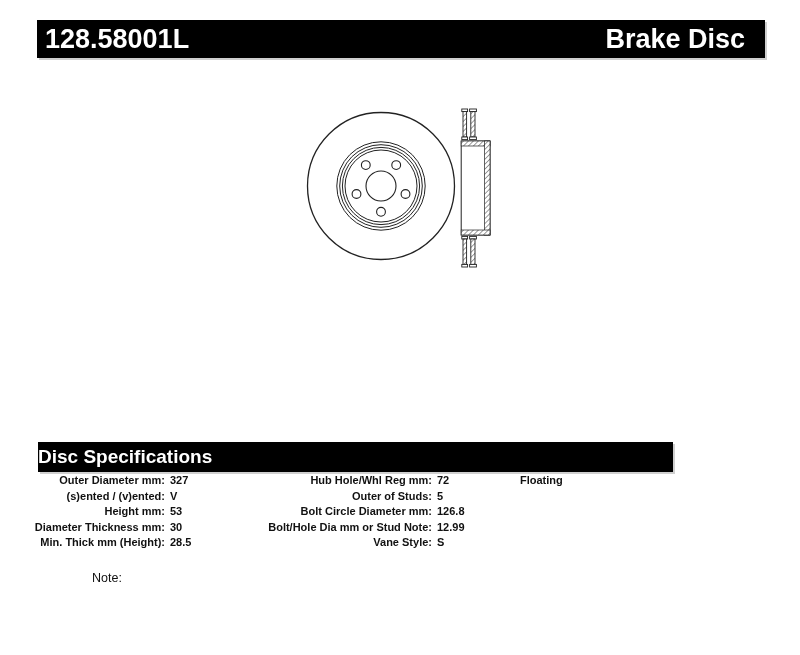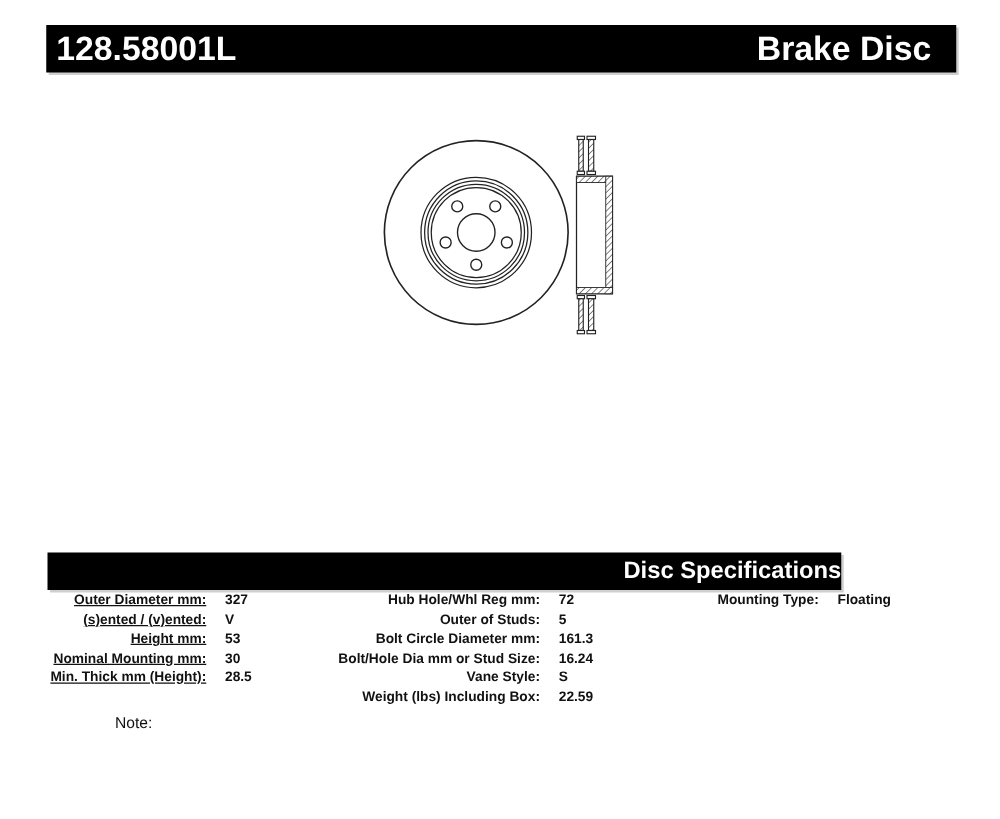--- a/index.html
+++ b/index.html
@@ -24,44 +24,44 @@
   }
   .header-bar {
     left: 37px; top: 20px; width: 728px; height: 38px;
     justify-content: space-between;
     padding: 0 20px 0 8px;
     box-sizing: border-box;
     font-size: 27px; font-weight: 700;
   }
   .spec-bar {
     left: 38px; top: 442px; width: 635px; height: 30px;
-    justify-content: flex-end;
+    justify-content: flex-start;
     font-size: 19px; font-weight: 700;
   }
 
   
   .drawing { position: absolute; left: 0; top: 0; }
 
   
   .spec-col {
     position: absolute;
     top: 473px;
     font-size: 11px; font-weight: 700;
     line-height: 15.5px;
     white-space: nowrap;
   }
   .col-left   { left: 25px;  }
   .col-middle { left: 262px; }
   .col-right  { left: 515px; }
   .spec-row { display: flex; height: 15.5px; align-items: center; }
   .spec-label { display: flex; justify-content: flex-end; }
-  .col-left   .spec-label { width: 140px; text-decoration: underline; }
+  .col-left   .spec-label { width: 140px; }
   .col-middle .spec-label { width: 170px; }
   .col-right  .spec-label { width: 140px; }
-  .spec-value { margin-left: 15px; }
+  .spec-value { margin-left: 5px; }
 
   .note {
     position: absolute;
     left: 92px; top: 571px;
     font-size: 12.5px; font-weight: 400;
   }
 </style>
 </head>
 <body>
 
@@ -136,58 +136,53 @@
     </div>
     <div class="spec-row">
       <div class="spec-label">(s)ented / (v)ented:</div>
       <div class="spec-value">V</div>
     </div>
     <div class="spec-row">
       <div class="spec-label">Height mm:</div>
       <div class="spec-value">53</div>
     </div>
     <div class="spec-row">
-      <div class="spec-label">Nominal Mounting mm:</div>
+      <div class="spec-label">Diameter Thickness mm:</div>
       <div class="spec-value">30</div>
     </div>
     <div class="spec-row">
       <div class="spec-label">Min. Thick mm (Height):</div>
       <div class="spec-value">28.5</div>
     </div>
   </div>
 
   <div class="spec-col col-middle">
     <div class="spec-row">
       <div class="spec-label">Hub Hole/Whl Reg mm:</div>
       <div class="spec-value">72</div>
     </div>
     <div class="spec-row">
       <div class="spec-label">Outer of Studs:</div>
       <div class="spec-value">5</div>
     </div>
     <div class="spec-row">
       <div class="spec-label">Bolt Circle Diameter mm:</div>
-      <div class="spec-value">161.3</div>
+      <div class="spec-value">126.8</div>
     </div>
     <div class="spec-row">
-      <div class="spec-label">Bolt/Hole Dia mm or Stud Size:</div>
-      <div class="spec-value">16.24</div>
+      <div class="spec-label">Bolt/Hole Dia mm or Stud Note:</div>
+      <div class="spec-value">12.99</div>
     </div>
     <div class="spec-row">
       <div class="spec-label">Vane Style:</div>
       <div class="spec-value">S</div>
     </div>
-    <div class="spec-row">
-      <div class="spec-label">Weight (lbs) Including Box:</div>
-      <div class="spec-value">22.59</div>
-    </div>
   </div>
 
   <div class="spec-col col-right">
     <div class="spec-row">
-      <div class="spec-label">Mounting Type:</div>
       <div class="spec-value">Floating</div>
     </div>
   </div>
 
   <div class="note">Note:</div>
 
 </div>
 
 </body></html>

